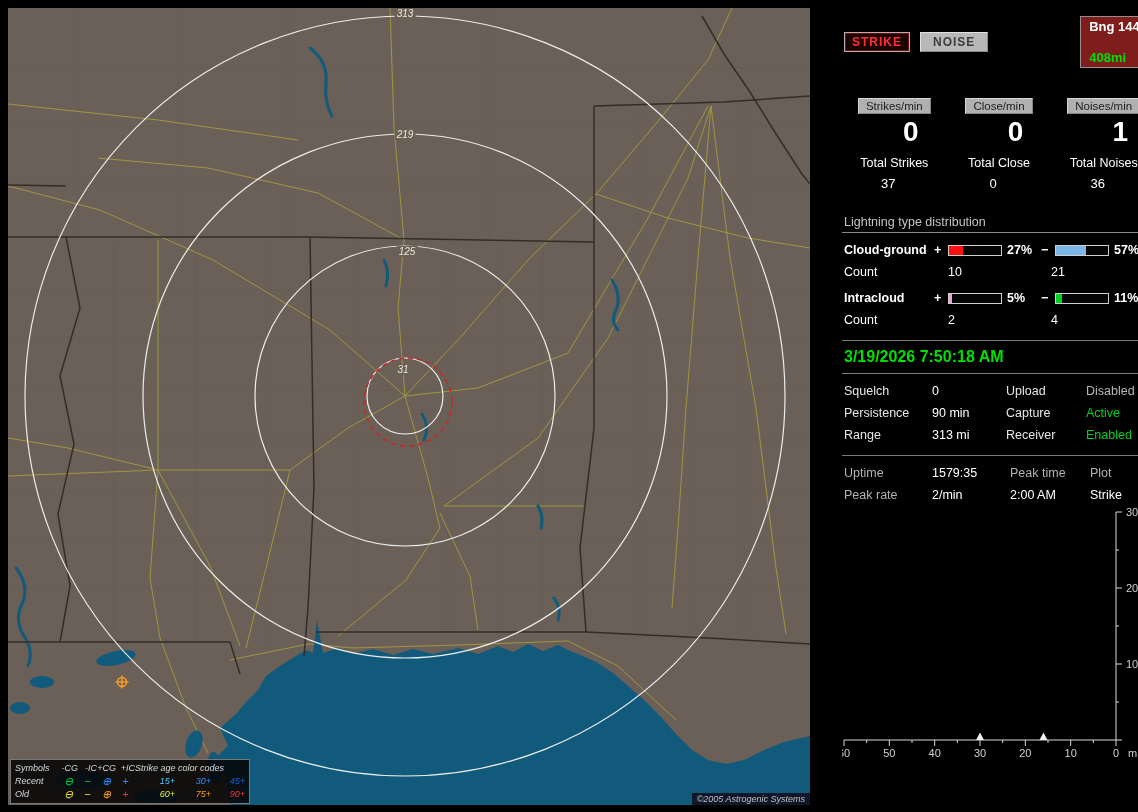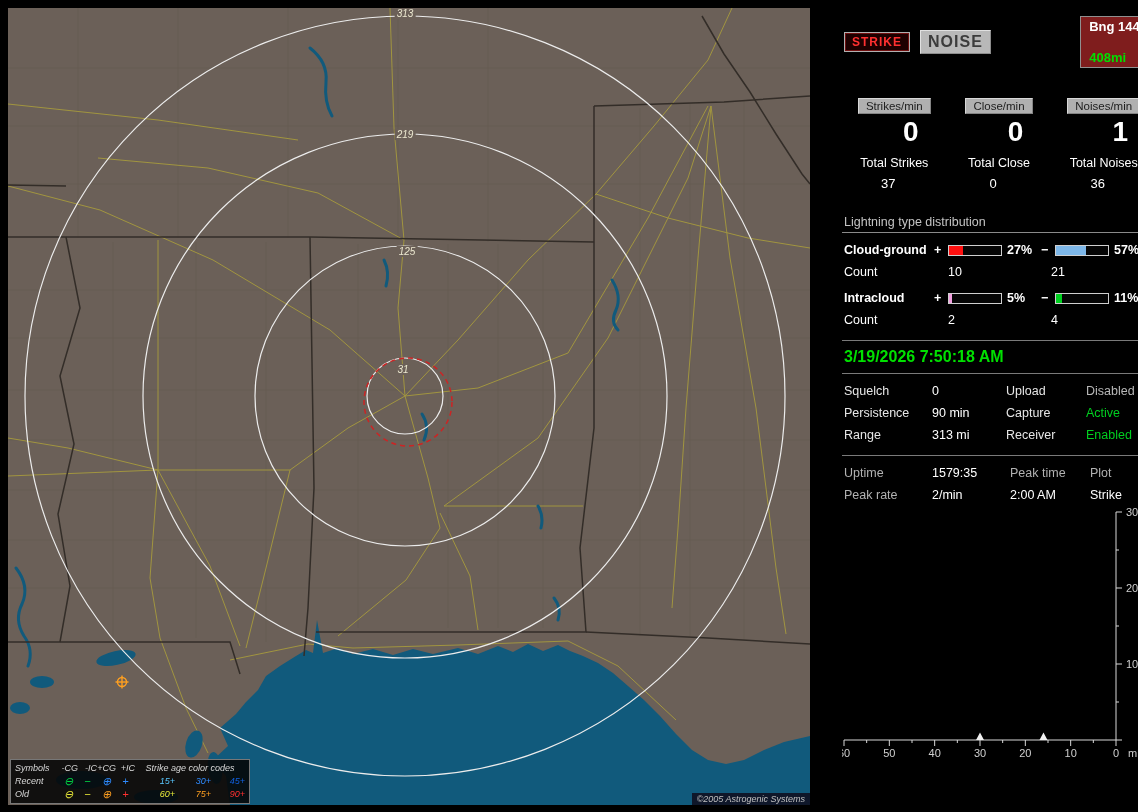--- a/index.html
+++ b/index.html
@@ -15,32 +15,32 @@
                 color:#ece8d0; background:#6b6058; padding:0 2px; line-height:11px; z-index:3; }
   .copyright { position:absolute; right:0; bottom:0; font-size:9px; color:#c0c0c0;
                background:#0f172a; padding:1px 5px; z-index:4; }
 
   
   .legend { position:absolute; left:2px; top:751px; z-index:4;
             background:rgba(5,5,5,.88); border:1px solid #777; padding:2px 4px;
             display:grid; grid-template-columns:44px 19px 19px 19px 19px 40px 36px 34px;
             font-size:9px; line-height:13px; color:#d8d8d8; align-items:center; }
   .legend .c { text-align:right; }
-  .legend .age-h { grid-column:6/9; text-align:center; }
+  .legend .age-h { grid-column:6/9; text-align:left; }
   .legend .sym { font-size:11px; text-align:center; line-height:13px; }
 
   
   .panel { position:absolute; left:842px; top:8px; width:314px; height:797px;
            color:#e0e0e0; font-size:12.5px; }
   .top-row { display:flex; align-items:center; margin:8px 2px 0 2px; }
   .btn-strike { background:#1d0000; color:#ff3030; font-weight:bold; letter-spacing:1px;
                 border:1px solid #b0b0b0; box-shadow:0 0 0 1px #701010 inset;
                 padding:2px 7px; font-size:12px; font-family:inherit; cursor:pointer; }
   .btn-noise { background:#b8b8b8; color:#3c3c3c; font-weight:bold; letter-spacing:1px;
-               border:1px outset #e0e0e0; padding:2px 7px; font-size:16px;
+               border:1px outset #e0e0e0; padding:2px 12px; font-size:12px;
                font-family:inherit; margin-left:10px; cursor:pointer; }
   .bng { margin-left:auto; border:1px solid #909090; background:#7f1d1d;
          display:flex; gap:16px; padding:2px 8px; font-weight:bold; font-size:13px;flex-direction:column; }
   .bng-label { color:#fff; }
 
   .rates-row { display:flex; margin-top:30px; }
   .rate-col { flex:1; text-align:center; }
   .rate-box { display:inline-block; background:#b0b0b0; color:#1c1c1c;
               border:1px outset #d8d8d8; font-size:11.5px; padding:1px 7px; }
   .rate-num { font-size:28px; font-weight:bold; color:#fff; margin-top:2px;

